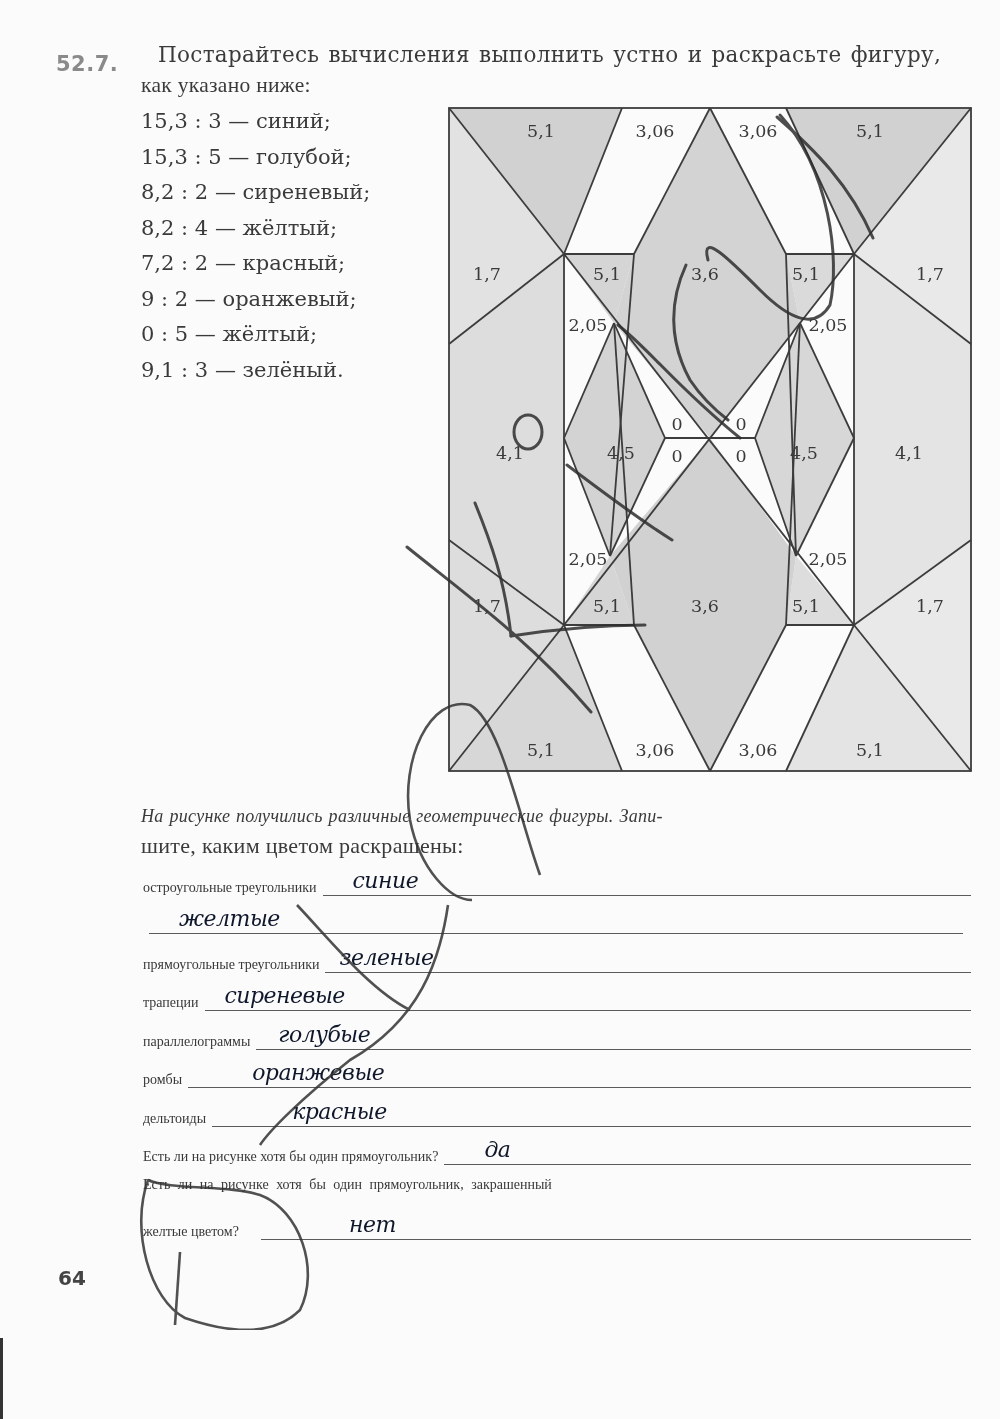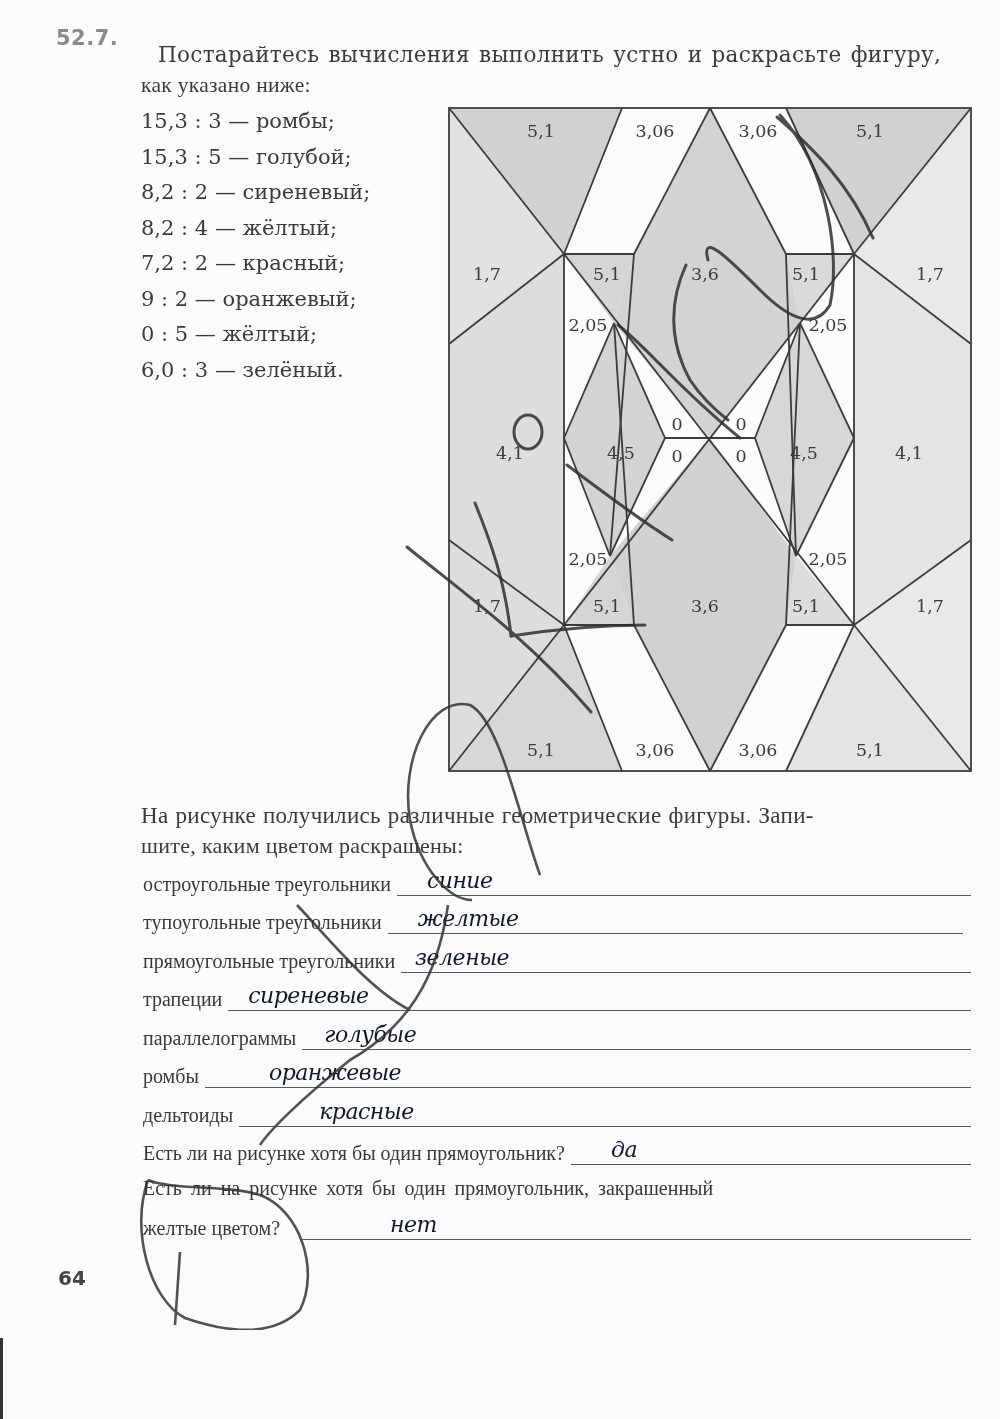--- a/index.html
+++ b/index.html
@@ -3,42 +3,42 @@
 <meta charset="utf-8">
 <style>
   html, body { margin:0; padding:0; }
   body { width:1000px; height:1419px; background:#fbfbfb; position:relative; overflow:hidden;
          font-family:"DejaVu Serif","Liberation Serif",serif; color:#3a3a3a; }
   .abs { position:absolute; }
   .num { font-family:"DejaVu Sans","Liberation Sans",sans-serif; font-weight:bold; color:#8a8a8a; font-size:21px; letter-spacing:0.5px; }
   .task { font-size:21.5px; line-height:30px; letter-spacing:0.3px; white-space:nowrap; }
   .list { font-size:21px; line-height:35.5px; white-space:nowrap; }
   .qrow { position:absolute; left:143px; height:34px; display:flex; align-items:flex-end; }
-  .qlabel { font-family:"Liberation Serif","DejaVu Serif",serif; font-size:20px; white-space:nowrap; color:#383838; }
+  .qlabel { font-family:"Liberation Serif","DejaVu Serif",serif; font-size:14px; white-space:nowrap; color:#383838; }
   .line { border-bottom:1.5px solid #5a5a5a; height:26px; position:relative; flex:1; margin-left:6px; }
   .hw { position:absolute; bottom:2px; font-family:"DejaVu Serif",serif; font-style:italic; font-size:22px; color:#0f172a; letter-spacing:-0.5px; }
   .lbl { font-family:"DejaVu Serif","Liberation Serif",serif; font-size:17.5px; fill:#3a3a3a; }
   .page { font-family:"DejaVu Sans",sans-serif; font-weight:bold; font-size:20px; color:#444;text-align:right; }
 </style>
 </head>
 <body>
 
-<div class="abs num" style="left:56px;top:26px;">52.7.</div>
+<div class="abs num" style="left:56px;top:52px;">52.7.</div>
 <div class="abs task" style="left:158px;top:40px;word-spacing:2px;">Постарайтесь вычисления выполнить устно и раскрасьте фигуру,</div>
 <div class="abs task" style="left:141px;top:70px;font-family:Liberation Serif, serif;">как указано ниже:</div>
 
 <div class="abs list" style="left:141px;top:104px;">
-  <div><span>15,3 : 3</span> <span>—</span> <span>ромбы;</span></div>
+  <div><span>15,3 : 3</span> <span>—</span> <span>синий;</span></div>
   <div><span>15,3 : 5</span> <span>—</span> <span>голубой;</span></div>
   <div><span>8,2 : 2</span> <span>—</span> <span>сиреневый;</span></div>
   <div><span>8,2 : 4</span> <span>—</span> <span>жёлтый;</span></div>
   <div><span>7,2 : 2</span> <span>—</span> <span>красный;</span></div>
   <div><span>9 : 2</span> <span>—</span> <span>оранжевый;</span></div>
   <div><span>0 : 5</span> <span>—</span> <span>жёлтый;</span></div>
-  <div><span>6,0 : 3</span> <span>—</span> <span>зелёный.</span></div>
+  <div><span>9,1 : 3</span> <span>—</span> <span>зелёный.</span></div>
 </div>
 
 <svg class="abs" style="left:0;top:0;" width="1000" height="800" viewBox="0 0 1000 800">
   <defs>
     <filter id="grain" x="0" y="0" width="100%" height="100%">
       <feTurbulence type="fractalNoise" baseFrequency="0.9" numOctaves="2" seed="3"></feTurbulence>
       <feColorMatrix values="0 0 0 0 0.55  0 0 0 0 0.55  0 0 0 0 0.55  0 0 0 -1.6 1.25"></feColorMatrix>
       <feComposite in2="SourceGraphic" operator="in"></feComposite>
     </filter>
   </defs>
@@ -161,31 +161,30 @@
     <text class="lbl" x="705" y="612" text-anchor="middle">3,6</text>
     <text class="lbl" x="806" y="612" text-anchor="middle">5,1</text>
     <text class="lbl" x="930" y="612" text-anchor="middle">1,7</text>
     <text class="lbl" x="541" y="756" text-anchor="middle">5,1</text>
     <text class="lbl" x="655" y="756" text-anchor="middle">3,06</text>
     <text class="lbl" x="758" y="756" text-anchor="middle">3,06</text>
     <text class="lbl" x="870" y="756" text-anchor="middle">5,1</text>
   </g>
 </svg>
 
-<div class="abs task" style="left:141px;top:801px;font-family:'Liberation Serif',serif;font-size:23px;word-spacing:1px;">На рисунке получились различные геометрические фигуры. Запи-</div>
+<div class="abs task" style="left:141px;top:801px;font-family:'Liberation Serif',serif;font-size:18px;word-spacing:1px;font-style:italic;">На рисунке получились различные геометрические фигуры. Запи-</div>
 <div class="abs task" style="left:141px;top:831px;font-family:'Liberation Serif',serif;font-size:22px;">шите, каким цветом раскрашены:</div>
 
 <div class="qrow" style="top:862px;width:828px;">
   <span class="qlabel">остроугольные треугольники</span>
   <div class="line">
       <span class="hw" style="left:30px;">синие</span>
     </div>
 </div>
 <div class="qrow" style="top:900px;width:820px;">
-  <span class="qlabel">тупоугольные треугольники</span>
   <div class="line">
       <span class="hw" style="left:30px;">желтые</span>
     </div>
 </div>
 <div class="qrow" style="top:939px;width:828px;">
   <span class="qlabel">прямоугольные треугольники</span>
   <div class="line">
       <span class="hw" style="left:14px;">зеленые</span>
     </div>
 </div>

